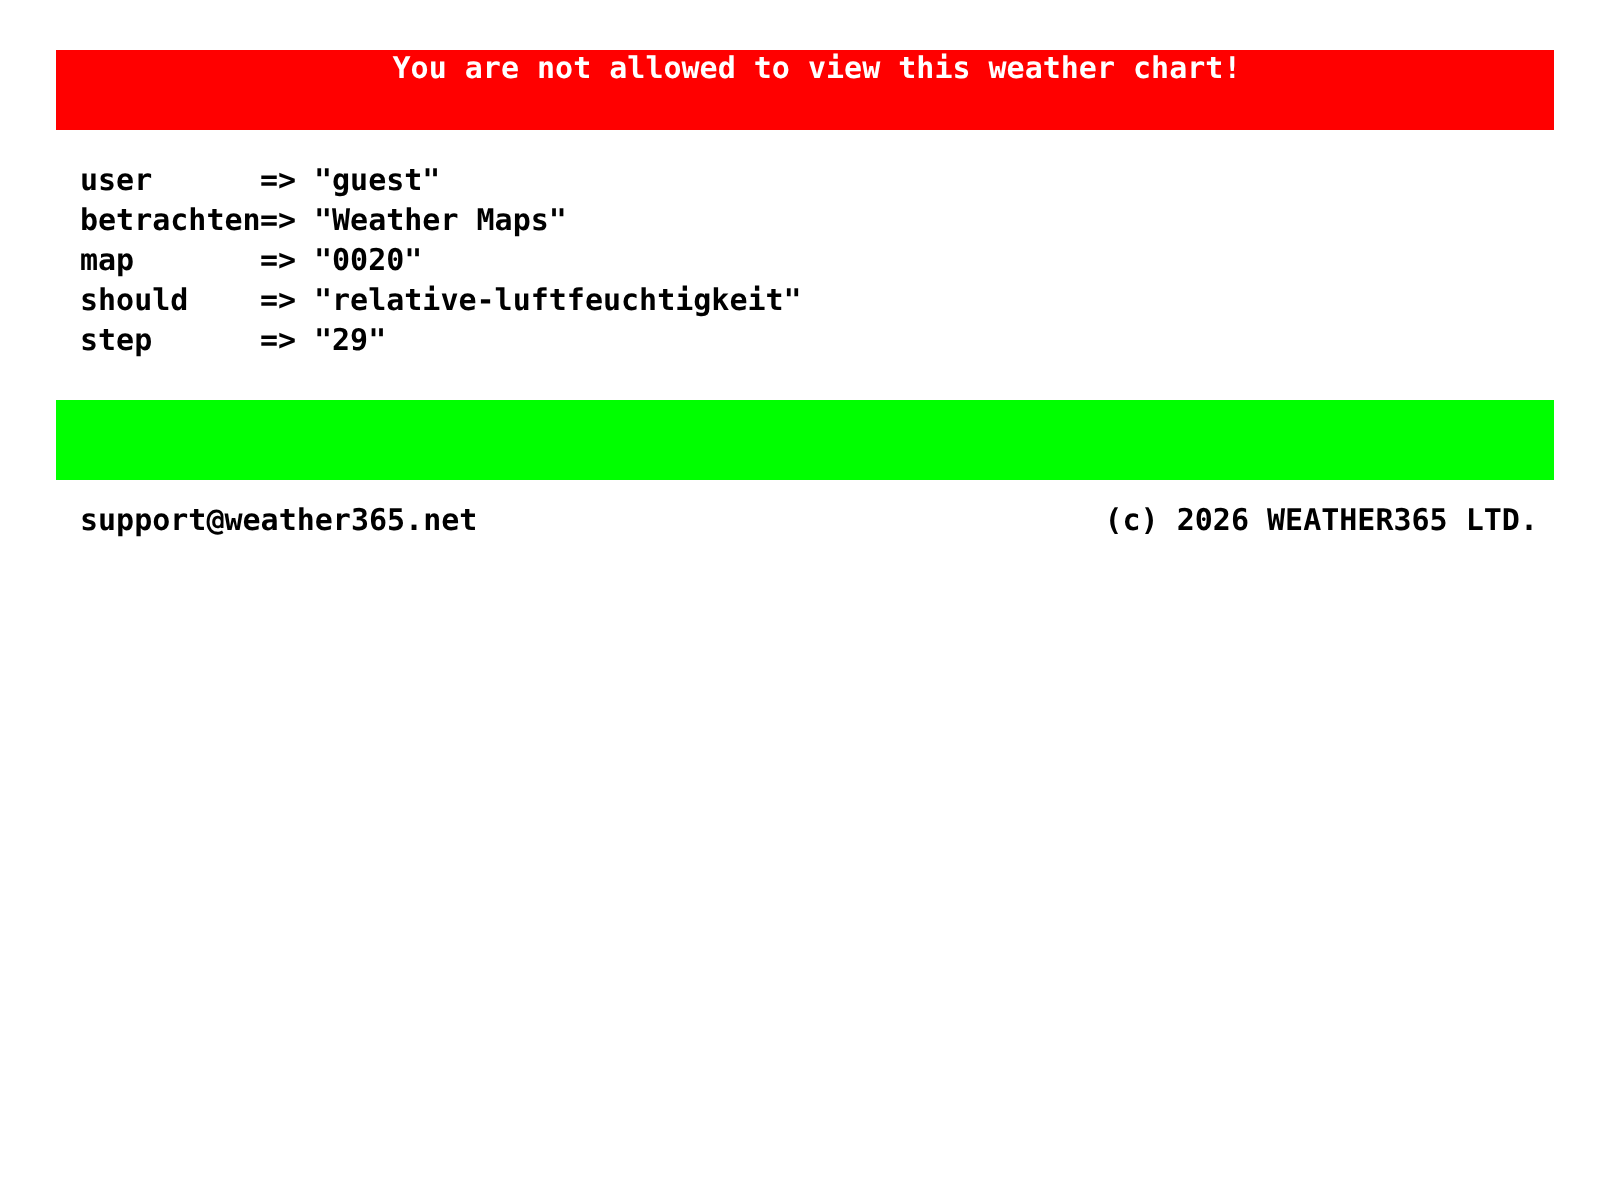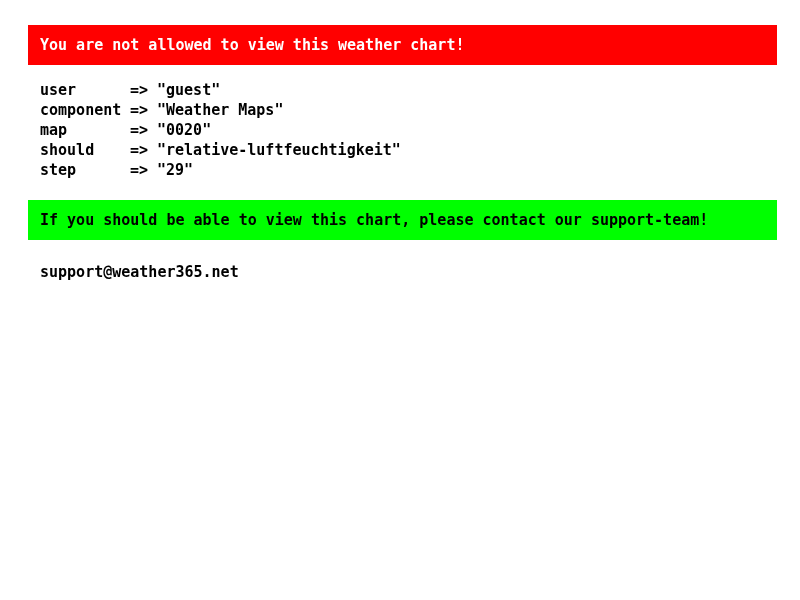--- a/index.html
+++ b/index.html
@@ -11,21 +11,21 @@
     font-size: 15px;
     color: #000000;
     overflow: hidden;
   }
   .banner {
     margin-left: 28px;
     width: 749px;
     height: 40px;
     padding-left: 12px;
     display: flex;
-    flex-direction: column;
+    flex-direction: row;
     justify-content: center;
     line-height: 19px;
     white-space: pre;
   }
   .banner-error {
     margin-top: 25px;
     background: #ff0000;
     color: #ffffff;
   }
   .banner-support {
@@ -43,21 +43,21 @@
     height: 20px;
     line-height: 20px;
     display: flex;
     white-space: pre;
   }
   .detail-key   { width: 90px; }   
   .detail-arrow { width: 27px; }   
   .detail-value { flex: 1; }
   .footer {
     margin-left: 28px;
-    margin-top: 22px;
+    margin-top: 10px;
     width: 749px;
     padding-left: 12px;
     padding-right: 8px;
     height: 20px;
     line-height: 20px;
     display: flex;
     justify-content: space-between;
     white-space: pre;
   }
 </style>
@@ -68,21 +68,21 @@
   <span>You are not allowed to view this weather chart!</span>
 </div>
 
 <div class="details">
   <div class="detail-row">
     <span class="detail-key">user</span>
     <span class="detail-arrow">=&gt;</span>
     <span class="detail-value">"guest"</span>
   </div>
   <div class="detail-row">
-    <span class="detail-key">component</span>
+    <span class="detail-key">betrachten</span>
     <span class="detail-arrow">=&gt;</span>
     <span class="detail-value">"Weather Maps"</span>
   </div>
   <div class="detail-row">
     <span class="detail-key">map</span>
     <span class="detail-arrow">=&gt;</span>
     <span class="detail-value">"0020"</span>
   </div>
   <div class="detail-row">
     <span class="detail-key">should</span>
@@ -90,18 +90,18 @@
     <span class="detail-value">"relative-luftfeuchtigkeit"</span>
   </div>
   <div class="detail-row">
     <span class="detail-key">step</span>
     <span class="detail-arrow">=&gt;</span>
     <span class="detail-value">"29"</span>
   </div>
 </div>
 
 <div class="banner banner-support" style="background: rgb(0, 255, 0);">
-  <span>If you should be able to view this chart, please contact our support-team!</span>
 </div>
 
 <div class="footer">
   <span>support@weather365.net</span>
+  <span>(c) 2026 WEATHER365 LTD.</span>
 </div>
 
 </body></html>

